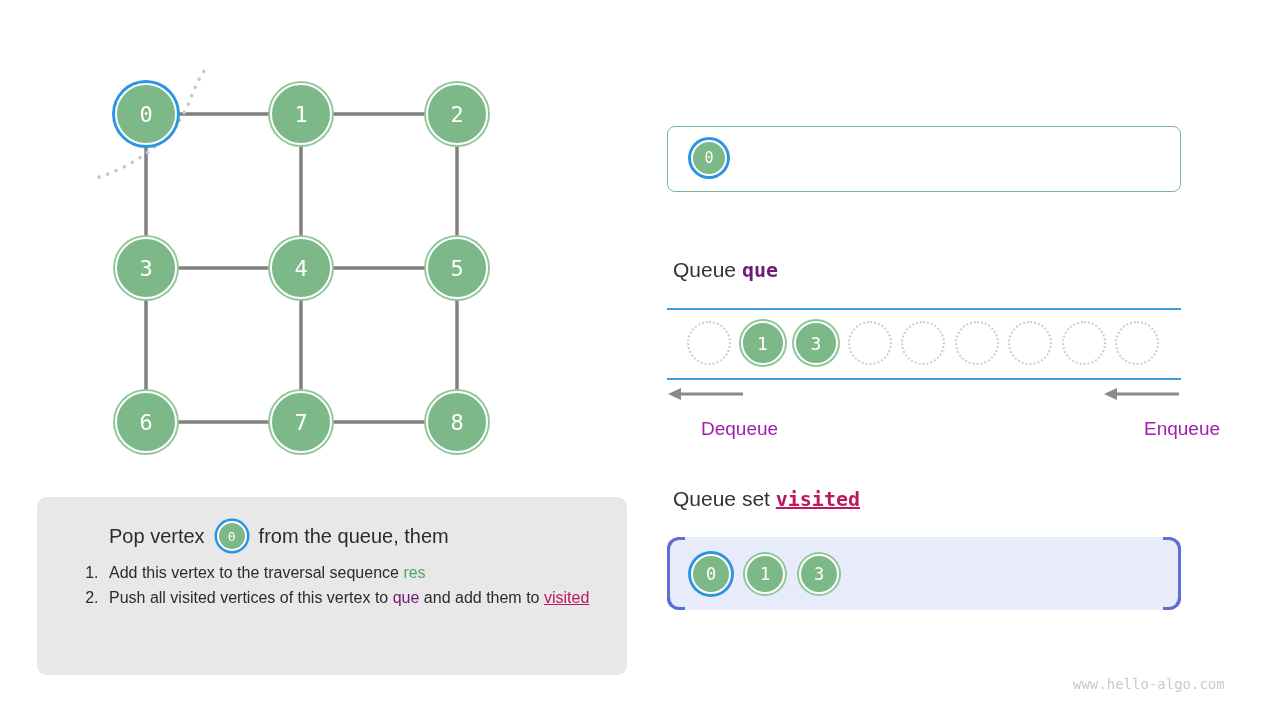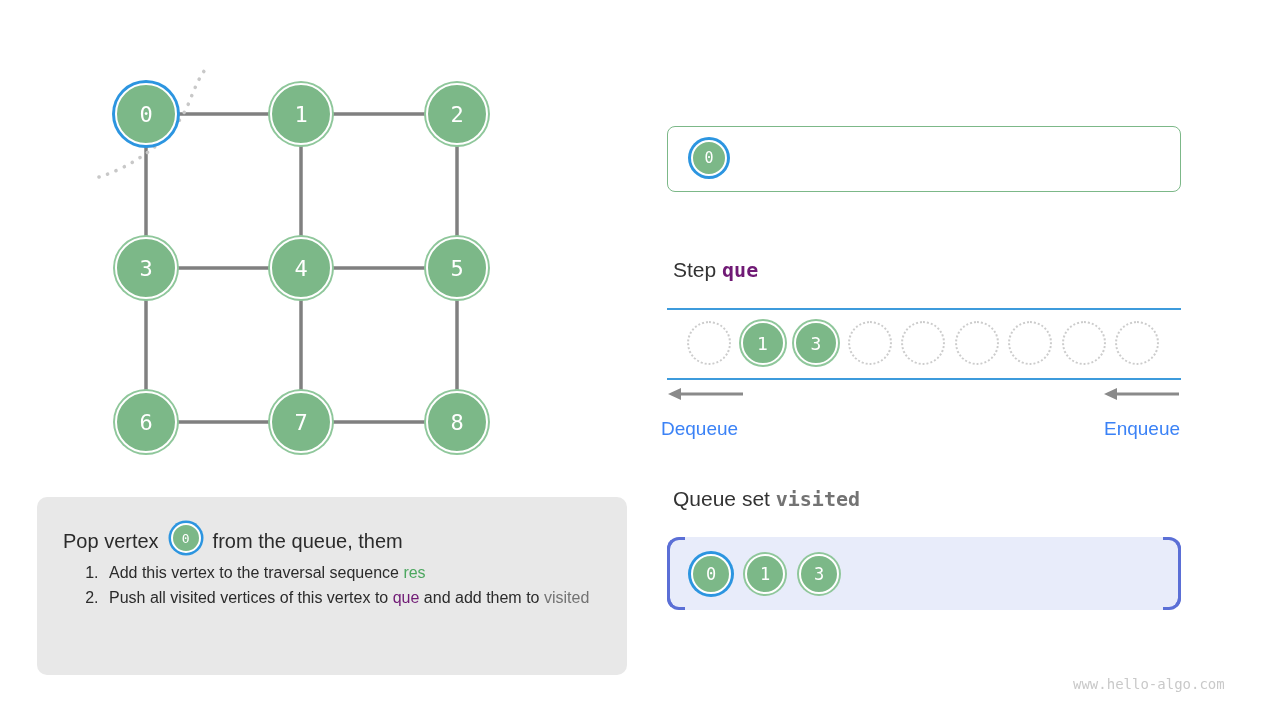--- a/index.html
+++ b/index.html
@@ -52,40 +52,40 @@
     color: #333333;
     white-space: nowrap;
   }
   .sec-title .code {
     font-family: "DejaVu Sans Mono", "Liberation Mono", monospace;
     font-weight: bold;
     font-size: 20px;
   }
   .code.green { color: #4CA75F; }
   .code.blue  { color: #701a75; }
-  .code.dblue { color: #737373; }
+  .code.dblue { color: #be185d; text-decoration: underline; }
 
   
   #res-box {
     position: absolute; left: 667px; top: 126px;
     width: 514px; height: 66px;
     border: 1.6px solid #7CB888; border-radius: 8px;
     box-sizing: border-box;
   }
   .res-node { width: 36px; height: 36px; font-size: 15px; top: 13px; }
 
   
   #queue-area { position: absolute; left: 667px; top: 308px; width: 514px; height: 72px; }
   .qline { position: absolute; left: 0; width: 514px; height: 2px; background: #3E9BDC; }
   #qline-top { top: 0; }
   #qline-bot { top: 70px; }
   .q-node { width: 44px; height: 44px; font-size: 18px; top: 13px; }
   .arrow-wrap { position: absolute; }
   .arrow-label {
-    position: absolute; font-size: 19px; color: #3b82f6; white-space: nowrap;
+    position: absolute; font-size: 19px; color: #a21caf; white-space: nowrap; margin-left: 40px;
   }
 
   
   #hash-box {
     position: absolute; left: 667px; top: 537px;
     width: 514px; height: 73px;
     background: #E8ECFA;
     box-sizing: border-box;
     border-left: 3px solid #5B6FD6;
     border-right: 3px solid #5B6FD6;
@@ -111,21 +111,21 @@
   
   #caption {
     position: absolute; left: 37px; top: 497px;
     width: 590px; height: 178px;
     background: #E8E8E8; border-radius: 10px;
     box-sizing: border-box;
     padding: 22px 26px 0 26px;
   }
   .cap-line1 {
     font-size: 20px; color: #2b2b2b;
-    display: flex; align-items: flex-end; height: 34px;
+    display: flex; align-items: center; height: 34px; margin-left: 46px;
   }
   .cap-inline-node {
     position: relative; display: inline-flex;
     width: 30px; height: 30px; margin: 0 12px;
     border-radius: 50%;
     align-items: center; justify-content: center;
     background: #7CB888; border: 2px solid #ffffff;
     box-shadow: 0 0 0 2.5px #2C95E0;
     color: #fff; font-size: 13px;
     font-family: "DejaVu Sans Mono", "Liberation Mono", monospace;
@@ -207,21 +207,21 @@
       </div>
   </div>
 
   <div id="res-box">
       <div class="node res-node highlight" style="left: 23px; top: 13px;">
         <span>0</span>
       </div>
     </div>
 
   <div class="sec-title" style="left:673px; top:258px;">
-    <span>Step</span>
+    <span>Queue</span>
     <span class="code blue">que</span>
   </div>
   <div id="queue-area">
     <div class="qline" id="qline-top"></div>
     <div class="qline" id="qline-bot"></div>
   <div class="node q-node empty" style="left: 20px; top: 13px;"></div>
       <div class="node q-node filled" style="left: 73.5px; top: 13px;">
         <span>1</span>
       </div>
       <div class="node q-node filled" style="left: 127px; top: 13px;">

